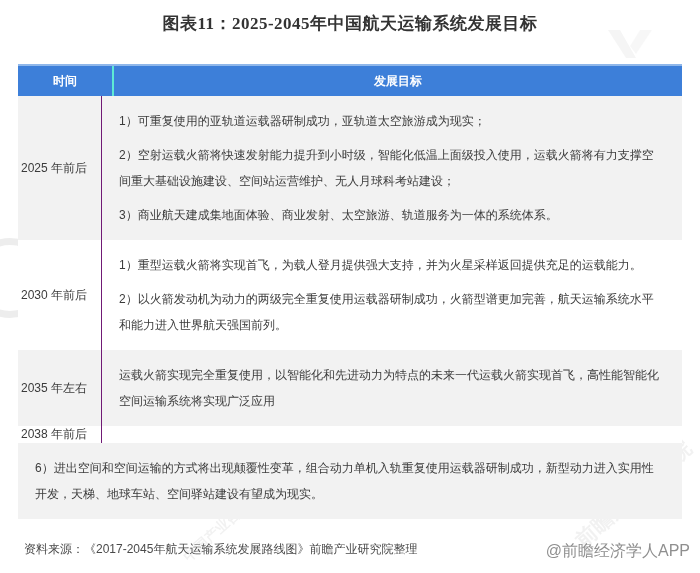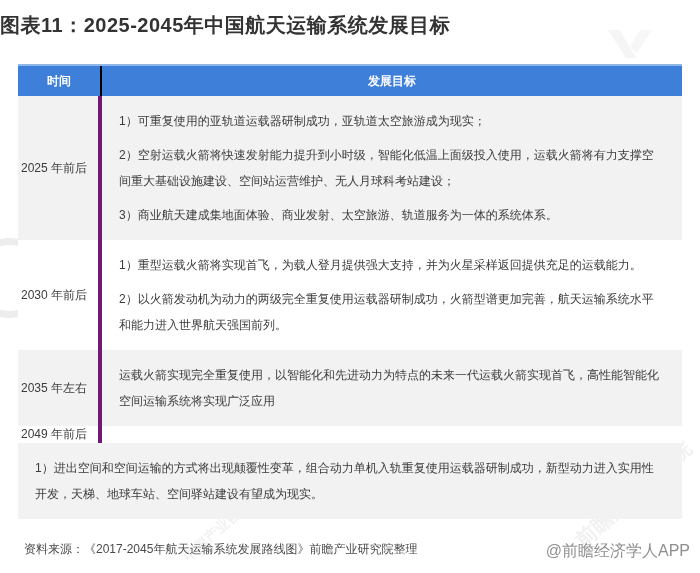--- a/index.html
+++ b/index.html
@@ -3,22 +3,23 @@
 <meta charset="utf-8">
 <style>
   html, body { margin:0; padding:0; }
   body {
     width:700px; height:573px; position:relative; overflow:hidden;
     background:#ffffff;
     font-family:"Liberation Sans","DejaVu Sans",sans-serif;
   }
   .page-title {
     position:absolute; top:12px; left:0; width:700px;
-    text-align:left; font-size:20px; font-weight:bold; color:#333333;
+    text-align:center; font-size:17px; font-weight:bold; color:#333333;
     letter-spacing:0.5px;
+    font-family:Liberation Serif, serif;
   }
   
   .wm {
     position:absolute; transform:rotate(-42deg);
     font-size:21px; font-weight:bold; color:#9a9a9a; opacity:0.13;
     white-space:nowrap; pointer-events:none; z-index:5;
   }
   .wm-circle {
     position:absolute; left:-30px; top:238px; width:66px; height:66px;
     border:7px solid #bdbdbd; border-radius:50%; opacity:0.28; z-index:5;
@@ -31,29 +32,29 @@
   
   .goal-table {
     position:absolute; left:18px; top:64px; width:664px; z-index:10;
   }
   .thead {
     display:flex; background:#3D7FD9; color:#ffffff;
     font-size:12px; font-weight:bold; height:30px;
     border-top:2px solid #8fb7ea;
   }
   .th-time {
-    width:84px; display:flex; align-items:center; justify-content:center;
-    border-right:2px solid #000000; box-sizing:border-box;
+    width:96px; display:flex; align-items:center; justify-content:center;
+    border-right:2px solid #5eead4; box-sizing:border-box;
   }
   .th-goal { flex:1; display:flex; align-items:center; justify-content:center; }
   .trow { display:flex; font-size:12px; color:#3b3b3b; background:#ffffff; }
   .trow.gray { background:#F2F2F2; }
   .cell-time {
     width:84px; box-sizing:border-box; display:flex; align-items:center;
-    padding-left:3px; border-right:4px solid #701a75;
+    padding-left:3px; border-right:1px solid #701a75;
   }
   .cell-goal { flex:1; padding:4px 12px 4px 9px; }
   .cell-goal p { margin:8px; line-height:26px; }
   
   .source-note {
     position:absolute; left:24px; top:541px; font-size:12px; color:#4a4a4a; z-index:10;
   }
   .credit-note {
     position:absolute; right:10px; top:541px; font-size:16px; color:#8f8f8f; z-index:10;
   }
@@ -100,24 +101,24 @@
   </div>
 
   <div class="trow gray">
     <div class="cell-time">2035 年左右</div>
     <div class="cell-goal">
       <p>运载火箭实现完全重复使用，以智能化和先进动力为特点的未来一代运载火箭实现首飞，高性能智能化空间运输系统将实现广泛应用</p>
     </div>
   </div>
 
   <div class="trow">
-    <div class="cell-time">2049 年前后</div>
+    <div class="cell-time">2038 年前后</div>
   </div>
 
   <div class="trow gray">
     <div class="cell-goal">
-      <p>1）进出空间和空间运输的方式将出现颠覆性变革，组合动力单机入轨重复使用运载器研制成功，新型动力进入实用性开发，天梯、地球车站、空间驿站建设有望成为现实。</p>
+      <p>6）进出空间和空间运输的方式将出现颠覆性变革，组合动力单机入轨重复使用运载器研制成功，新型动力进入实用性开发，天梯、地球车站、空间驿站建设有望成为现实。</p>
     </div>
   </div>
 </div>
 
 <div class="source-note">资料来源：《2017-2045年航天运输系统发展路线图》前瞻产业研究院整理</div>
 <div class="credit-note">@前瞻经济学人APP</div>
 
 </body></html>

